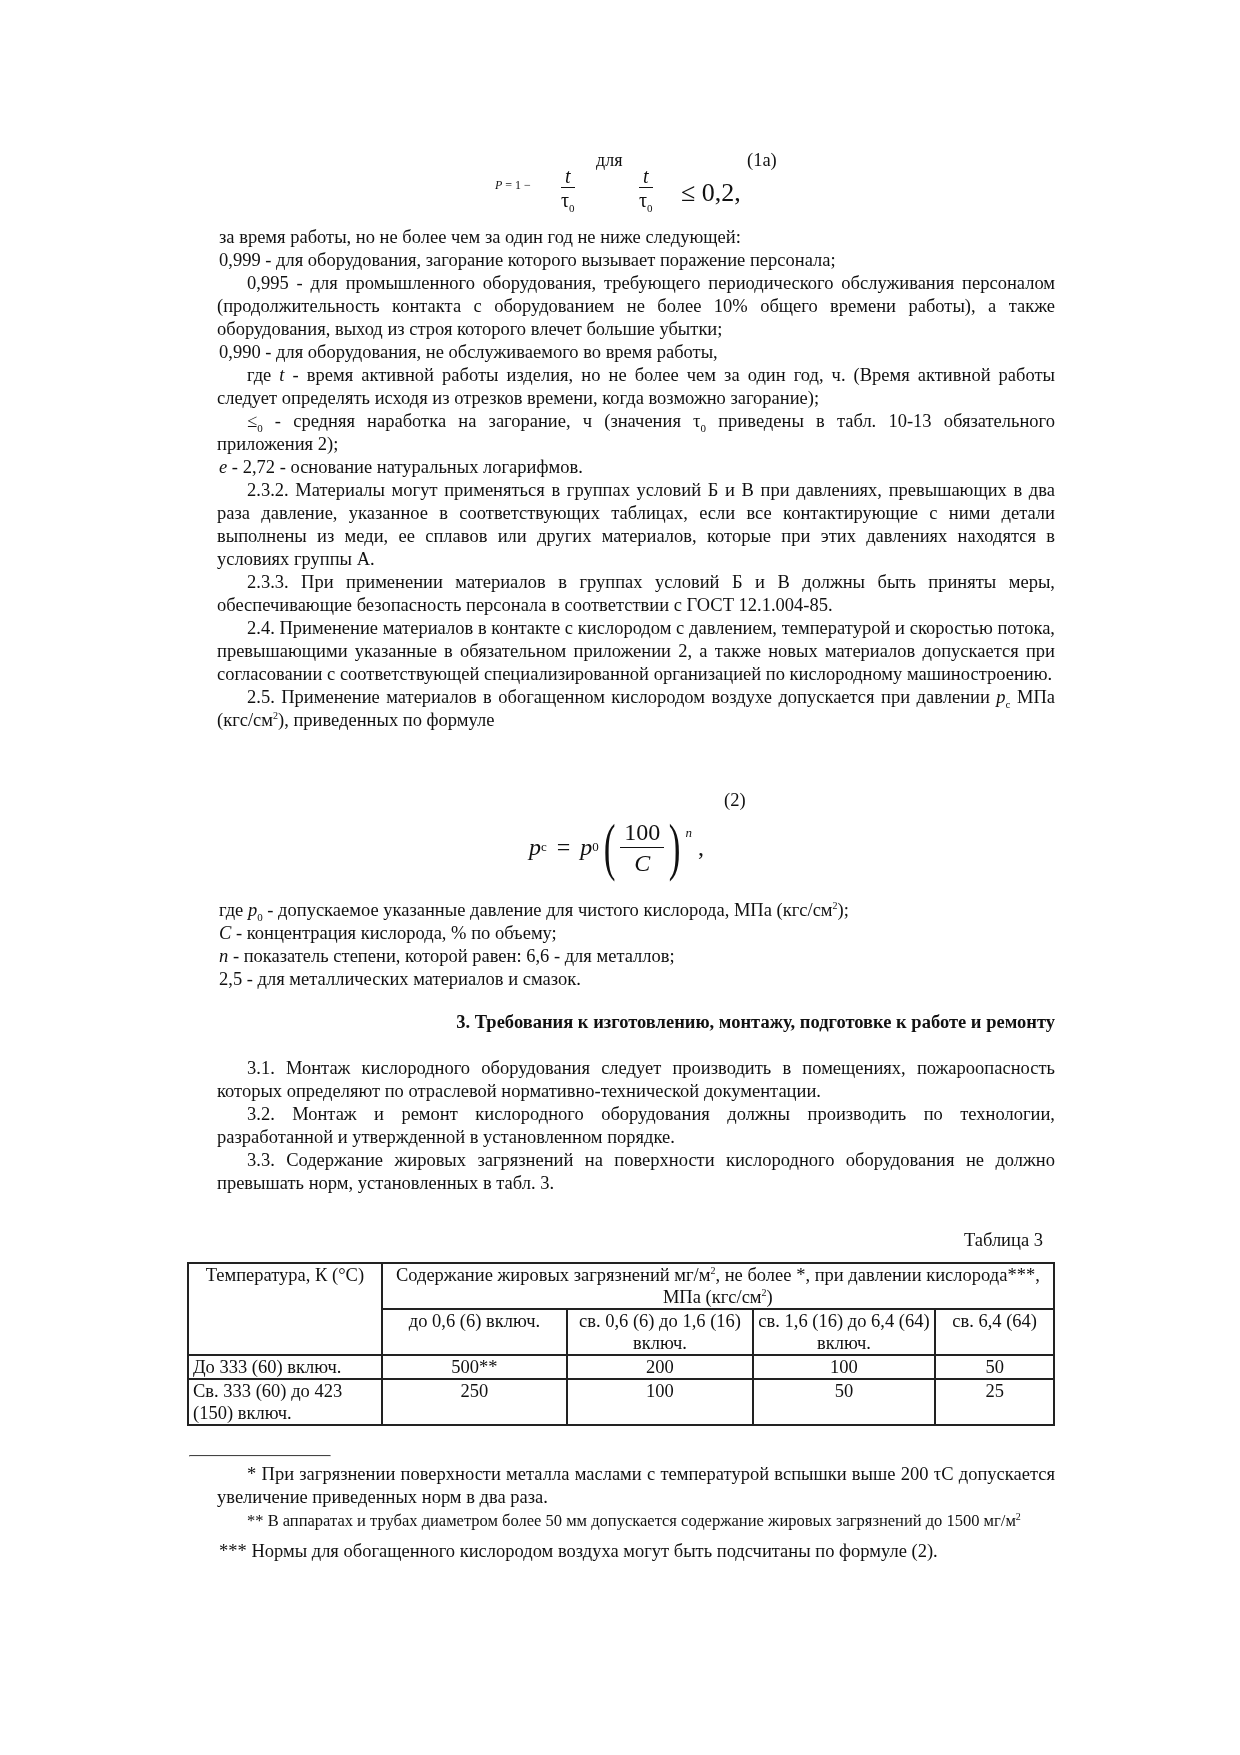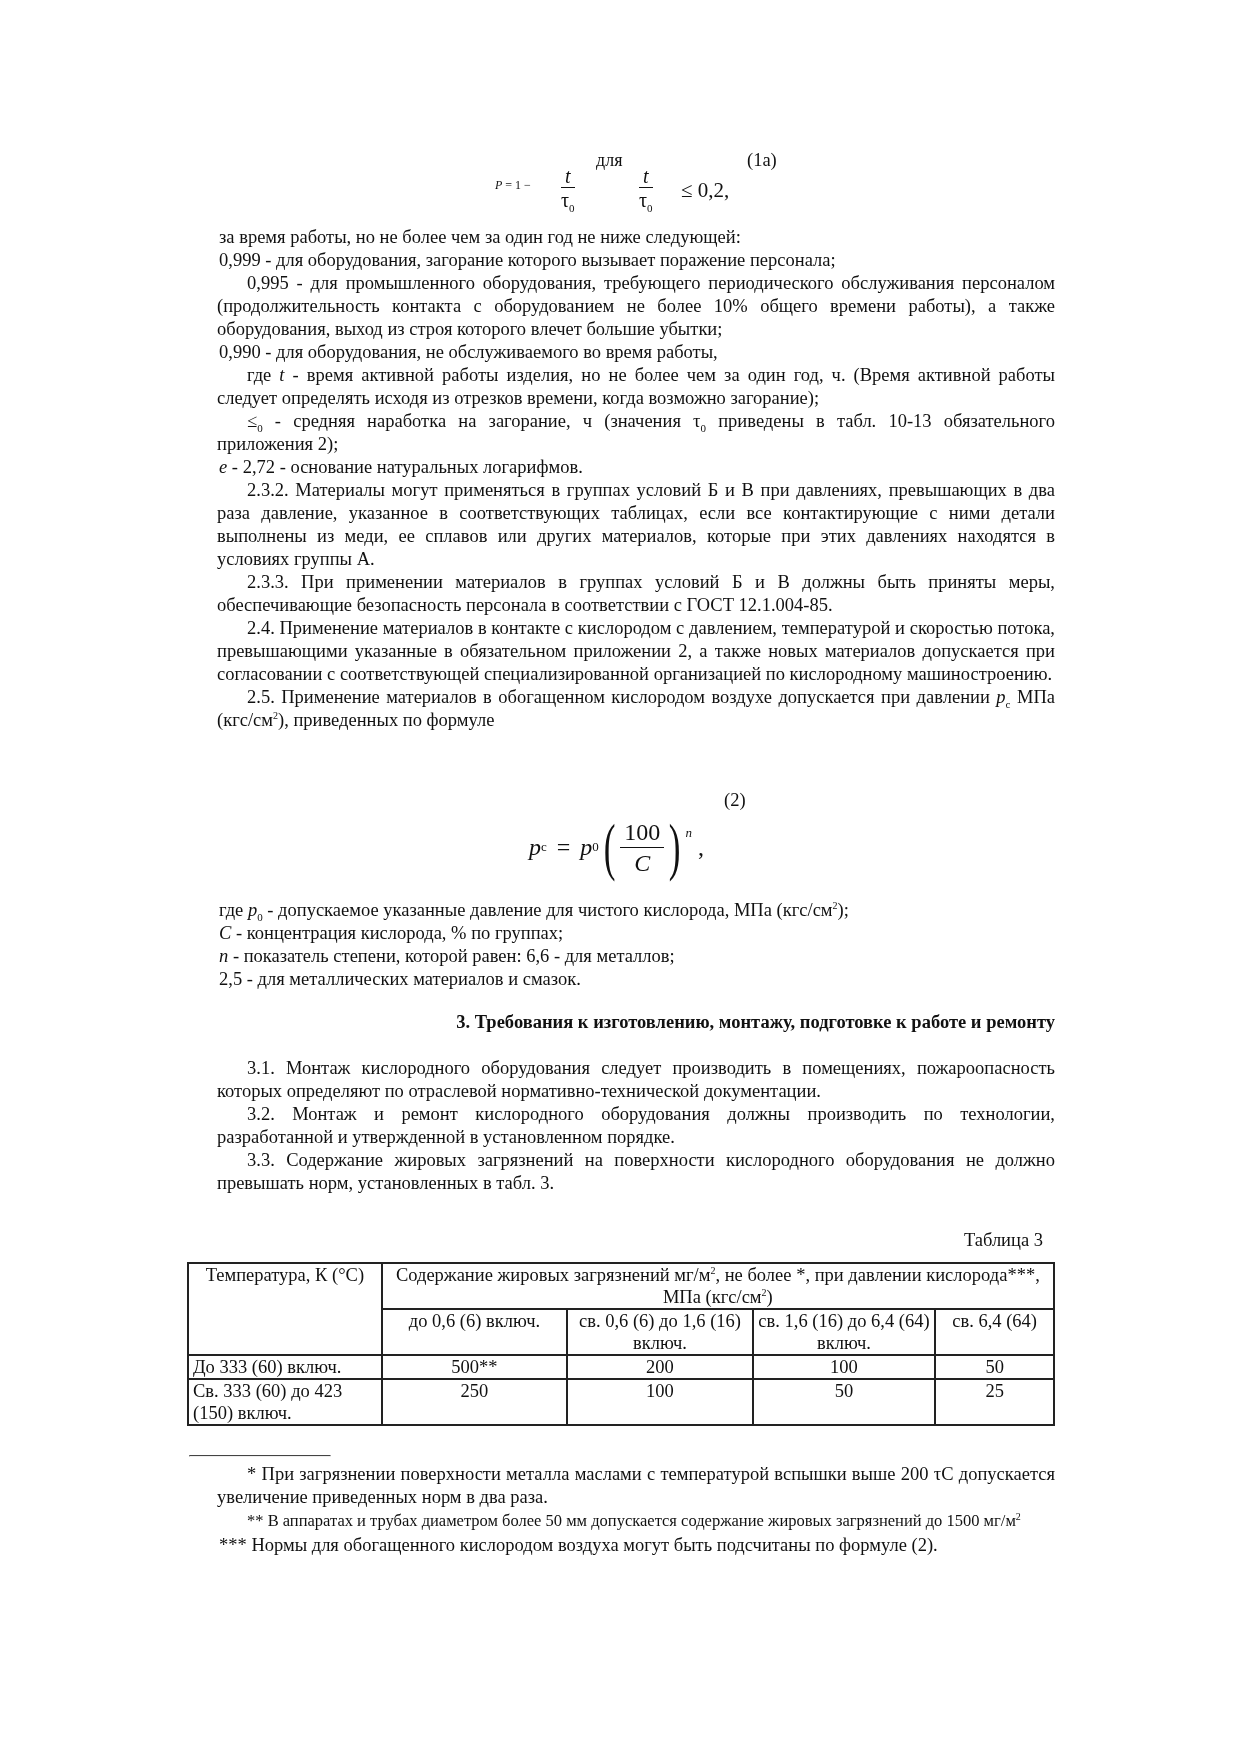--- a/index.html
+++ b/index.html
@@ -18,21 +18,21 @@
     
     .f1 { position: absolute; top: 145px; left: 0; width: 866px; height: 90px; }
     .f1 .dlya { position: absolute; left: 407px; top: 5px; font-size: 18px; }
     .f1 .num { position: absolute; left: 558px; top: 5px; font-size: 18.5px; }
     .f1 .lhs { position: absolute; left: 306px; top: 33px; font-size: 12px; }
     .frac { display: inline-block; vertical-align: middle; text-align: center; }
     .frac .n { display: block; padding: 0 4px; border-bottom: 1px solid #111; line-height: 22px; font-style: italic; }
     .frac .d { display: block; line-height: 24px; }
     .f1 .frac1 { position: absolute; left: 372px; top: 20px; font-size: 20px; }
     .f1 .frac2 { position: absolute; left: 450px; top: 20px; font-size: 20px; }
-    .f1 .rhs { position: absolute; left: 492px; top: 33px; font-size: 21px; }
+    .f1 .rhs { position: absolute; left: 492px; top: 33px; font-size: 26px; }
 
     
     .f2 { position: absolute; top: 790px; left: 0; width: 866px; height: 110px; }
     .f2 .num { position: absolute; left: 535px; top: 0px; font-size: 18.5px; }
     .f2 .expr { position: absolute; left: 340px; top: 25px; font-size: 24px; display: flex; align-items: center; }
     .f2 .paren { font-size: 64px; font-weight: 100; transform: scaleX(0.55); display: inline-block; line-height: 64px; }
     .f2 .frac .n { font-style: normal; font-size: 24px; line-height: 30px; }
     .f2 .frac .d { font-style: italic; font-size: 24px; line-height: 30px; }
 
     .heading { text-align: right; font-weight: bold; margin: 0; line-height: 23px; }
@@ -95,21 +95,21 @@
         <span class="d">C</span>
       </span>
       <span class="paren">)</span>
       <sup style="font-size:13px; font-style:italic; position:relative; top:-14px;">n</sup>
       <span style="margin-left:6px">,</span>
     </div>
   </div>
 
   <div style="position:absolute; top:899px; left:0; width:866px;">
     <p class="p ind"><span>где </span><i>p</i><sub>0</sub><span> - допускаемое указанные давление для чистого кислорода, МПа (кгс/см</span><sup>2</sup><span>);</span></p>
-    <p class="p ind"><i>C</i><span> - концентрация кислорода, % по группах;</span></p>
+    <p class="p ind"><i>C</i><span> - концентрация кислорода, % по объему;</span></p>
     <p class="p ind"><i>n</i><span> - показатель степени, которой равен: 6,6 - для металлов;</span></p>
     <p class="p ind">2,5 - для металлических материалов и смазок.</p>
   </div>
 
   <div style="position:absolute; top:1011px; left:0; width:866px;">
     <p class="heading">3. Требования к изготовлению, монтажу, подготовке к работе и ремонту</p>
     <div style="height:23px"></div>
     <p class="p ind last">3.1. Монтаж кислородного оборудования следует производить в помещениях, пожароопасность которых определяют по отраслевой нормативно-технической документации.</p>
     <p class="p ind last">3.2. Монтаж и ремонт кислородного оборудования должны производить по технологии, разработанной и утвержденной в установленном порядке.</p>
     <p class="p ind last">3.3. Содержание жировых загрязнений на поверхности кислородного оборудования не должно превышать норм, установленных в табл. 3.</p>
@@ -152,16 +152,16 @@
         <td>25</td>
       </tr>
     </tbody>
       </table>
   </div>
 
   <div style="position:absolute; top:1455px; left:0; width:866px;">
     <hr class="fnline">
     <p class="p ind last" style="margin-top:6px">* При загрязнении поверхности металла маслами с температурой вспышки выше 200 τС допускается увеличение приведенных норм в два раза.</p>
     <p class="p ind last small"><span>** В аппаратах и трубах диаметром более 50 мм допускается содержание жировых загрязнений до 1500 мг/м</span><sup>2</sup></p>
-    <p class="p ind" style="margin-top:2px">*** Нормы для обогащенного кислородом воздуха могут быть подсчитаны по формуле (2).</p>
+    <p class="p ind" style="margin-top:8px">*** Нормы для обогащенного кислородом воздуха могут быть подсчитаны по формуле (2).</p>
   </div>
 
 </div>
 
 </body></html>

